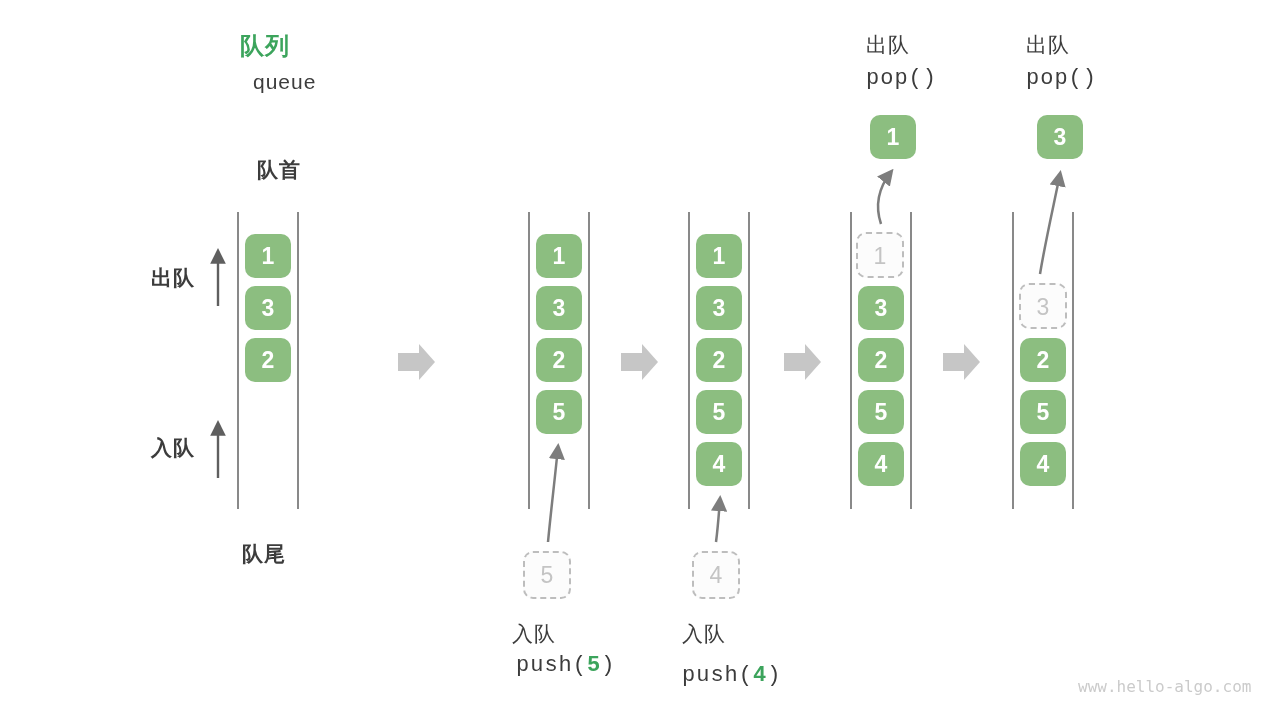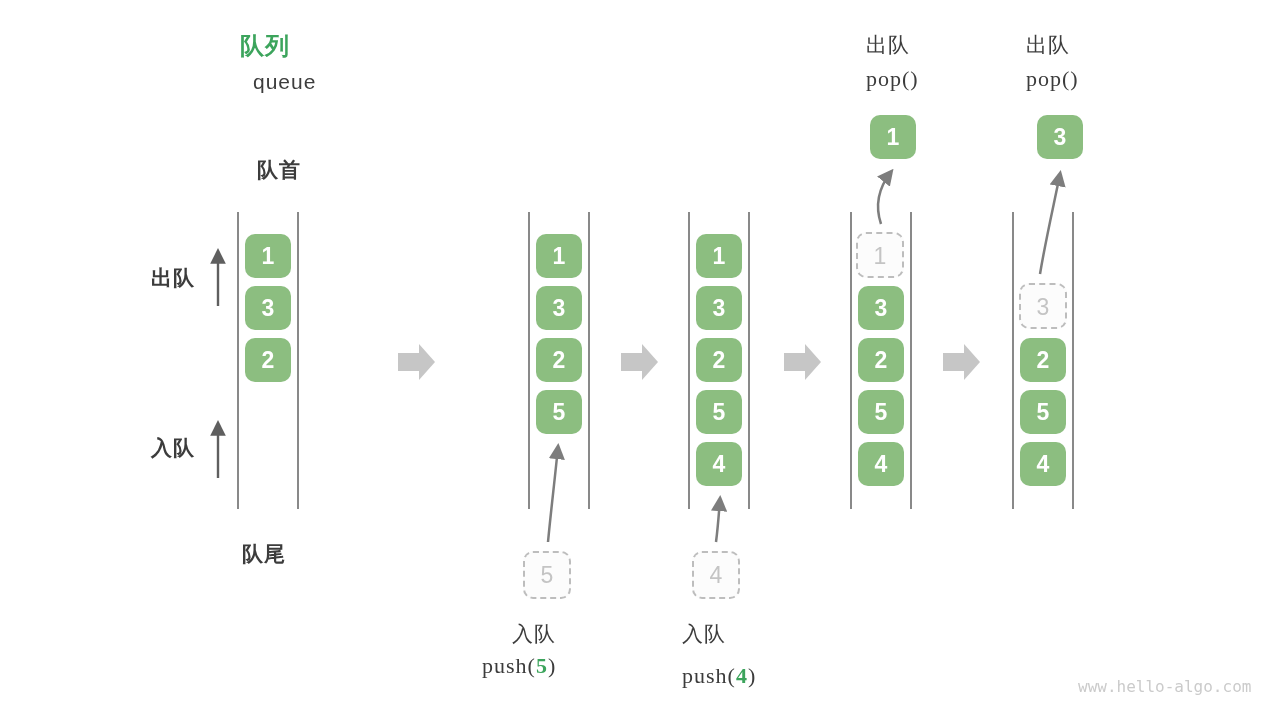--- a/index.html
+++ b/index.html
@@ -5,21 +5,21 @@
   html,body{margin:0;padding:0;background:#ffffff;}
   .stage{
     position:relative;width:1280px;height:720px;background:#ffffff;overflow:hidden;
     font-family:"Liberation Sans","DejaVu Sans",sans-serif;color:#3c3c3c;
   }
   .abs{position:absolute;}
   .title-zh{font-size:24px;font-weight:bold;color:#3ca45c;letter-spacing:1px;}
   .title-en{font-size:21px;color:#3d3d3d;letter-spacing:1px;}
   .side-label{font-size:21px;font-weight:bold;color:#3c3c3c;letter-spacing:1px;}
   .op-zh{font-size:21px;font-weight:normal;color:#3c3c3c;letter-spacing:1px;}
-  .op-code{font-family:Liberation Serif, serif;font-size:22px;color:#3c3c3c;letter-spacing:1px;}
+  .op-code{font-family:Liberation Mono, monospace;font-size:22px;color:#3c3c3c;letter-spacing:1px;}
   .op-code .accent{color:#3ca45c;font-weight:bold;}
   .cell{
     width:46px;height:44px;border-radius:10px;background:#8cbe80;
     color:#ffffff;font-size:23px;font-weight:bold;line-height:44px;text-align:center;
   }
   .cell-dashed{
     box-sizing:border-box;width:48px;height:48px;border:2px dashed #bdbdbd;border-radius:10px;
     background:#fcfcfc;color:#c4c4c4;font-size:23px;font-weight:normal;line-height:44px;text-align:center;
   }
   .ghost{height:46px;}
@@ -87,21 +87,21 @@
   <div class="abs cell" style="left:245px;top:234px">1</div>
   <div class="abs cell" style="left:245px;top:286px">3</div>
   <div class="abs cell" style="left:245px;top:338px">2</div>
 
   <div class="abs cell" style="left:536px;top:234px">1</div>
   <div class="abs cell" style="left:536px;top:286px">3</div>
   <div class="abs cell" style="left:536px;top:338px">2</div>
   <div class="abs cell" style="left:536px;top:390px">5</div>
   <div class="abs cell-dashed" style="left:523px;top:551px">5</div>
   <div class="abs op-zh" style="left:512px;top:620px">入队</div>
-  <div class="abs op-code" style="left:482px;top:653px"><span>push(</span><span class="accent">5</span><span>)</span></div>
+  <div class="abs op-code" style="left:516px;top:653px"><span>push(</span><span class="accent">5</span><span>)</span></div>
 
   <div class="abs cell" style="left:696px;top:234px">1</div>
   <div class="abs cell" style="left:696px;top:286px">3</div>
   <div class="abs cell" style="left:696px;top:338px">2</div>
   <div class="abs cell" style="left:696px;top:390px">5</div>
   <div class="abs cell" style="left:696px;top:442px">4</div>
   <div class="abs cell-dashed" style="left:692px;top:551px">4</div>
   <div class="abs op-zh" style="left:682px;top:620px">入队</div>
   <div class="abs op-code" style="left:682px;top:663px"><span>push(</span><span class="accent">4</span><span>)</span></div>
 

